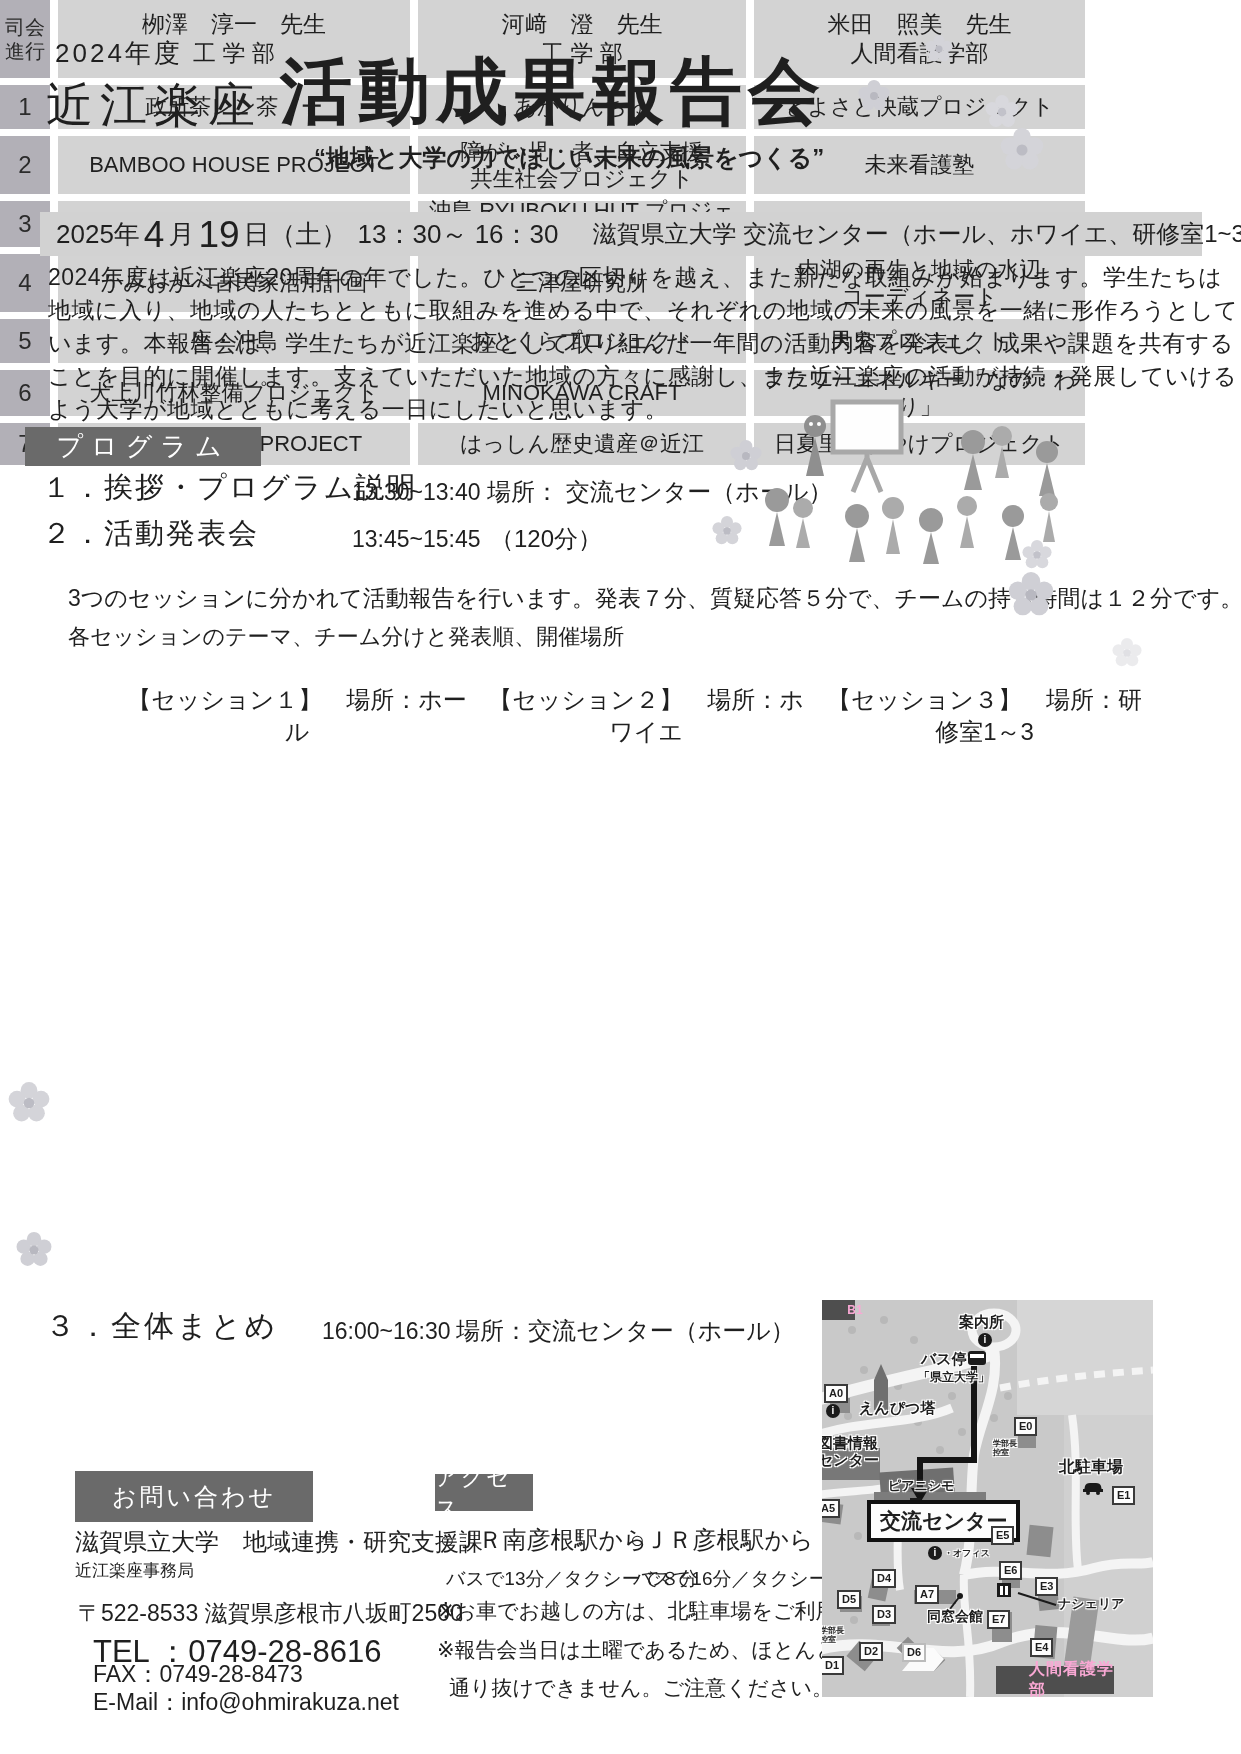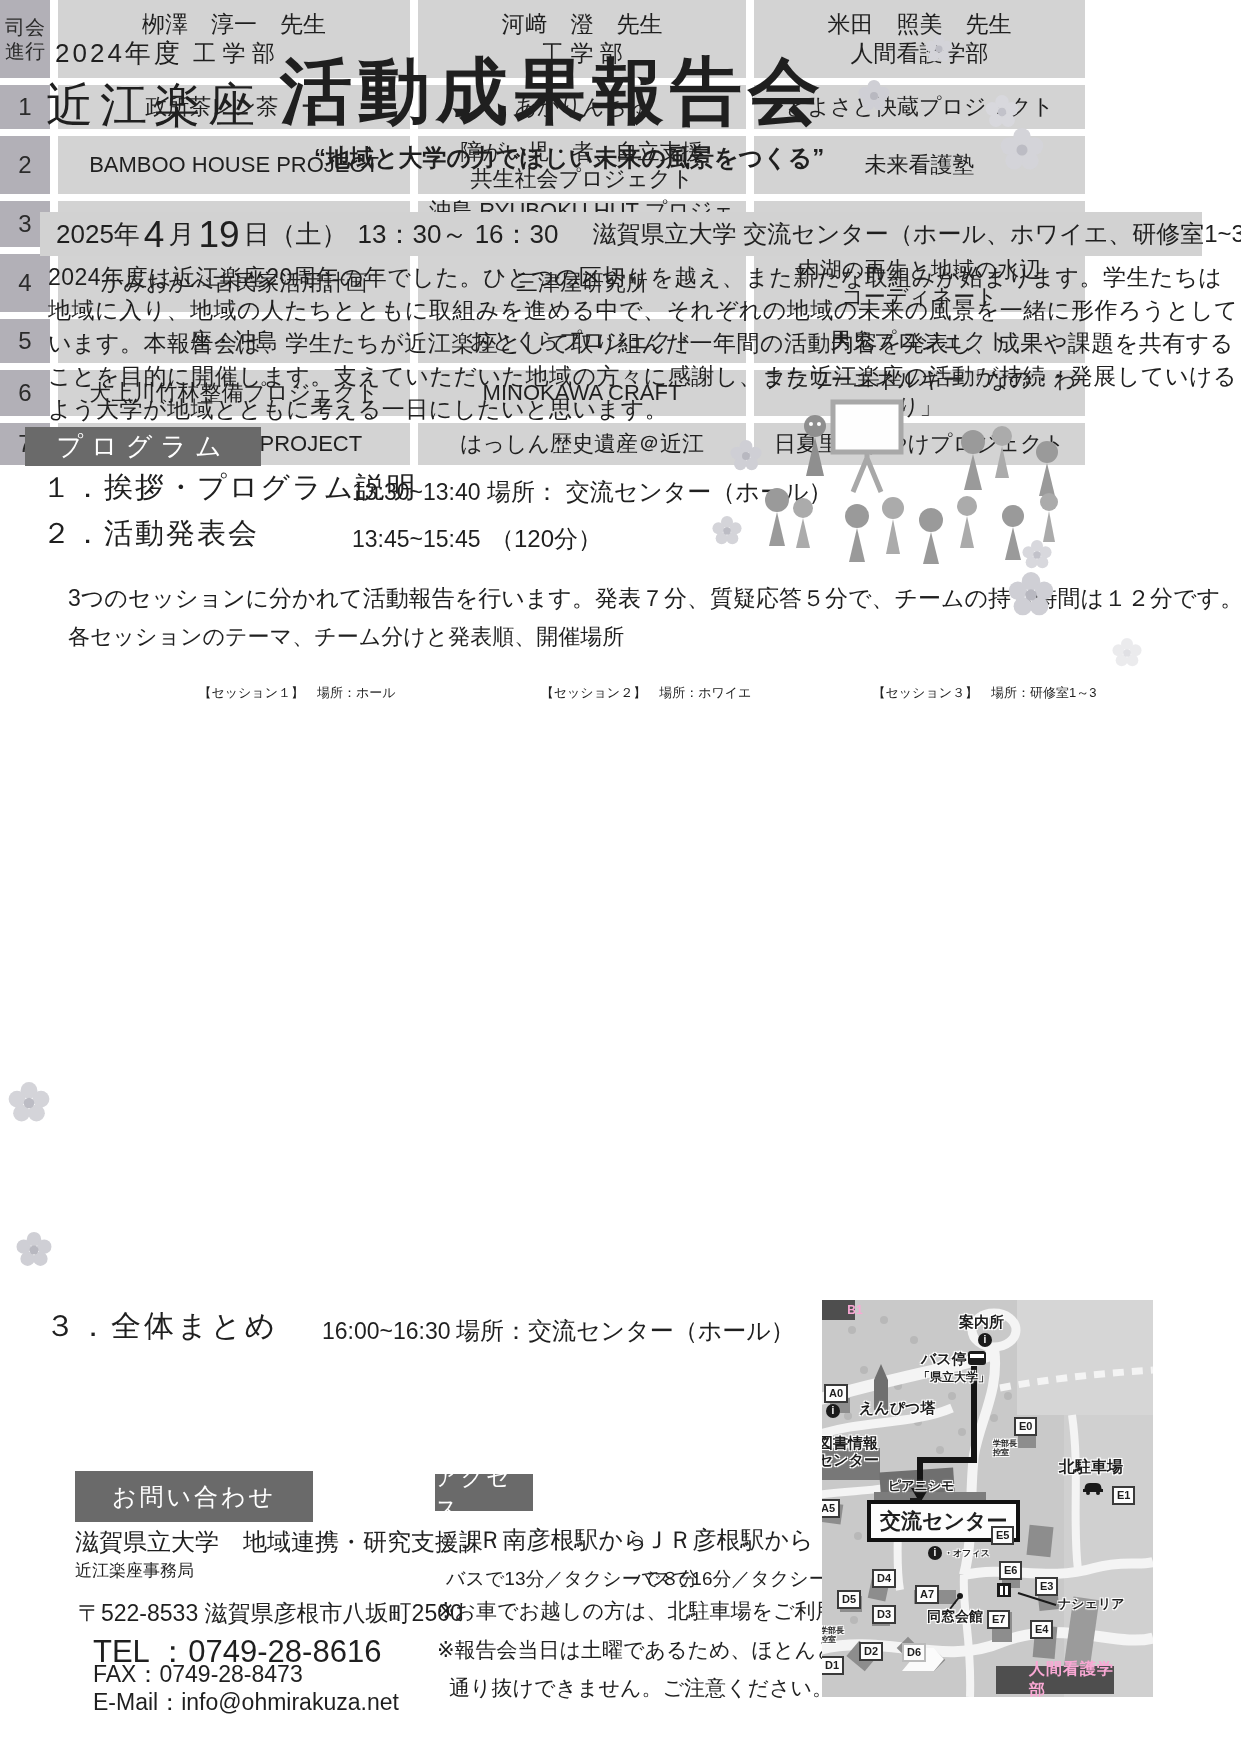--- a/index.html
+++ b/index.html
@@ -32,21 +32,21 @@
   
   .h-box { background:#6a6a6a; color:#ffffff; display:flex; align-items:center; justify-content:center; }
   .program-heading { left:25px; top:427px; width:236px; height:39px; font-size:26px; letter-spacing:8px; }
   .p-title { font-size:29px; letter-spacing:2px; }
   .p-time  { font-size:23px; }
   .p-place { font-size:24px; }
   .p-note1 { left:68px; top:583px; font-size:23px; }
   .p-note2 { left:68px; top:622px; font-size:22px; }
 
   
-  .sess-h { top:684px; font-size:13px; text-align:center; }
+  .sess-h { top:684px; font-size:24px; text-align:center; }
   .table { left:65px; top:800px; width:1085px; display:grid;
            grid-template-columns:50px 352px 328px 1fr;
            grid-template-rows:78px 44px 58px 46px 58px 44px 46px 42px;
            column-gap:8px; row-gap:7px; }
   .num  { background:#b2b0b7; color:#2b2b2b; display:flex; align-items:center; justify-content:center;
           font-size:24px; white-space:pre-line; text-align:center; line-height:1.2; }
   .cell { background:#d3d3d3; display:flex; align-items:center; justify-content:center;
           text-align:center; font-size:22px; line-height:1.25; white-space:pre-line; padding:4px 6px; }
   .cell.hdr { font-size:23px; }
   .num.hdr  { font-size:20px; }
@@ -342,21 +342,21 @@
     <div class="map-box" style="left:-6px;top:199px">A5</div>
     <div class="map-box" style="left:169px;top:226px">E5</div>
     <div class="map-box" style="left:177px;top:261px">E6</div>
     <div class="abs" style="left:175px;top:283px;width:14px;height:14px;background:#1a1a1a">
       <div style="position:absolute;left:3px;top:3px;width:3px;height:9px;background:#fff"></div>
       <div style="position:absolute;left:8px;top:3px;width:3px;height:9px;background:#fff"></div>
     </div>
     <div class="map-box" style="left:213px;top:277px">E3</div>
     <div class="map-label" style="left:236px;top:297px;font-size:13px">ナシェリア</div>
     <div class="map-box" style="left:165px;top:310px">E7</div>
-    <div class="map-box" style="left:208px;top:320px">E4</div>
+    <div class="map-box" style="left:208px;top:338px">E4</div>
     <div class="map-box" style="left:50px;top:269px">D4</div>
     <div class="map-box" style="left:15px;top:290px">D5</div>
     <div class="map-box" style="left:50px;top:305px">D3</div>
     <div class="map-box" style="left:93px;top:285px">A7</div>
     <div class="map-label" style="left:105px;top:308px;font-size:14px">同窓会館</div>
     <div class="map-label" style="left:-2px;top:326px;font-size:8px">学部長
 控室</div>
     <div class="map-box" style="left:37px;top:342px">D2</div>
     <div class="map-box" style="left:80px;top:343px;border-color:#bbb">D6</div>
     <div class="map-box" style="left:-2px;top:356px">D1</div>

